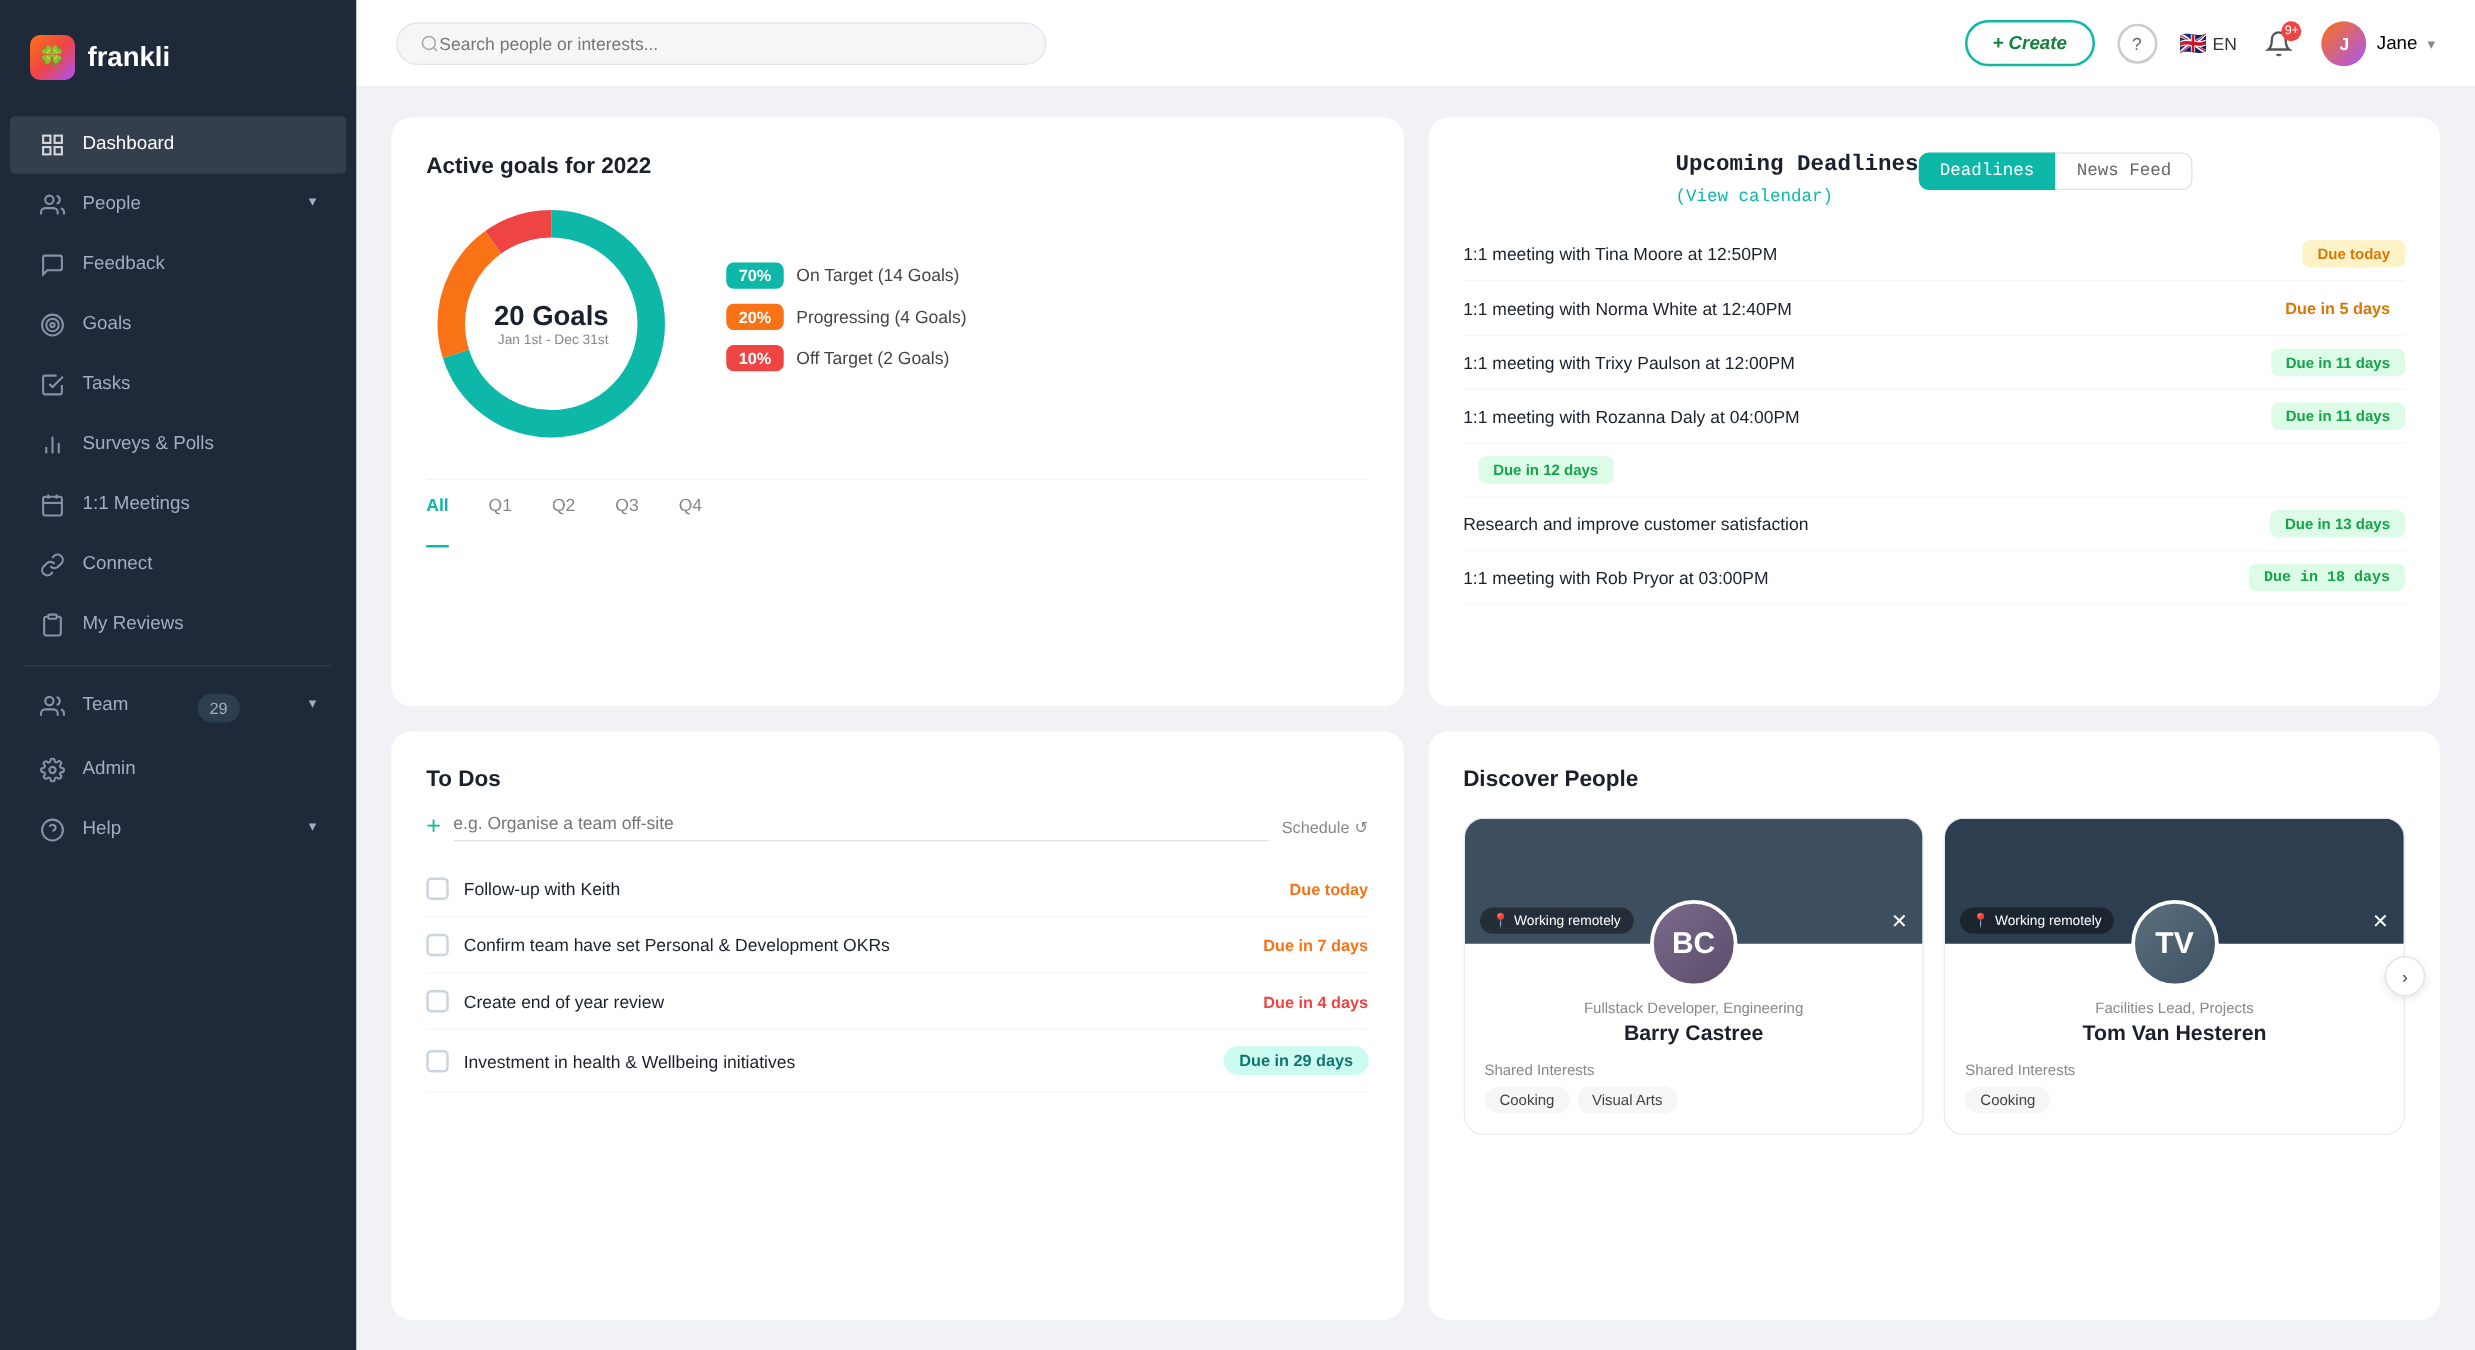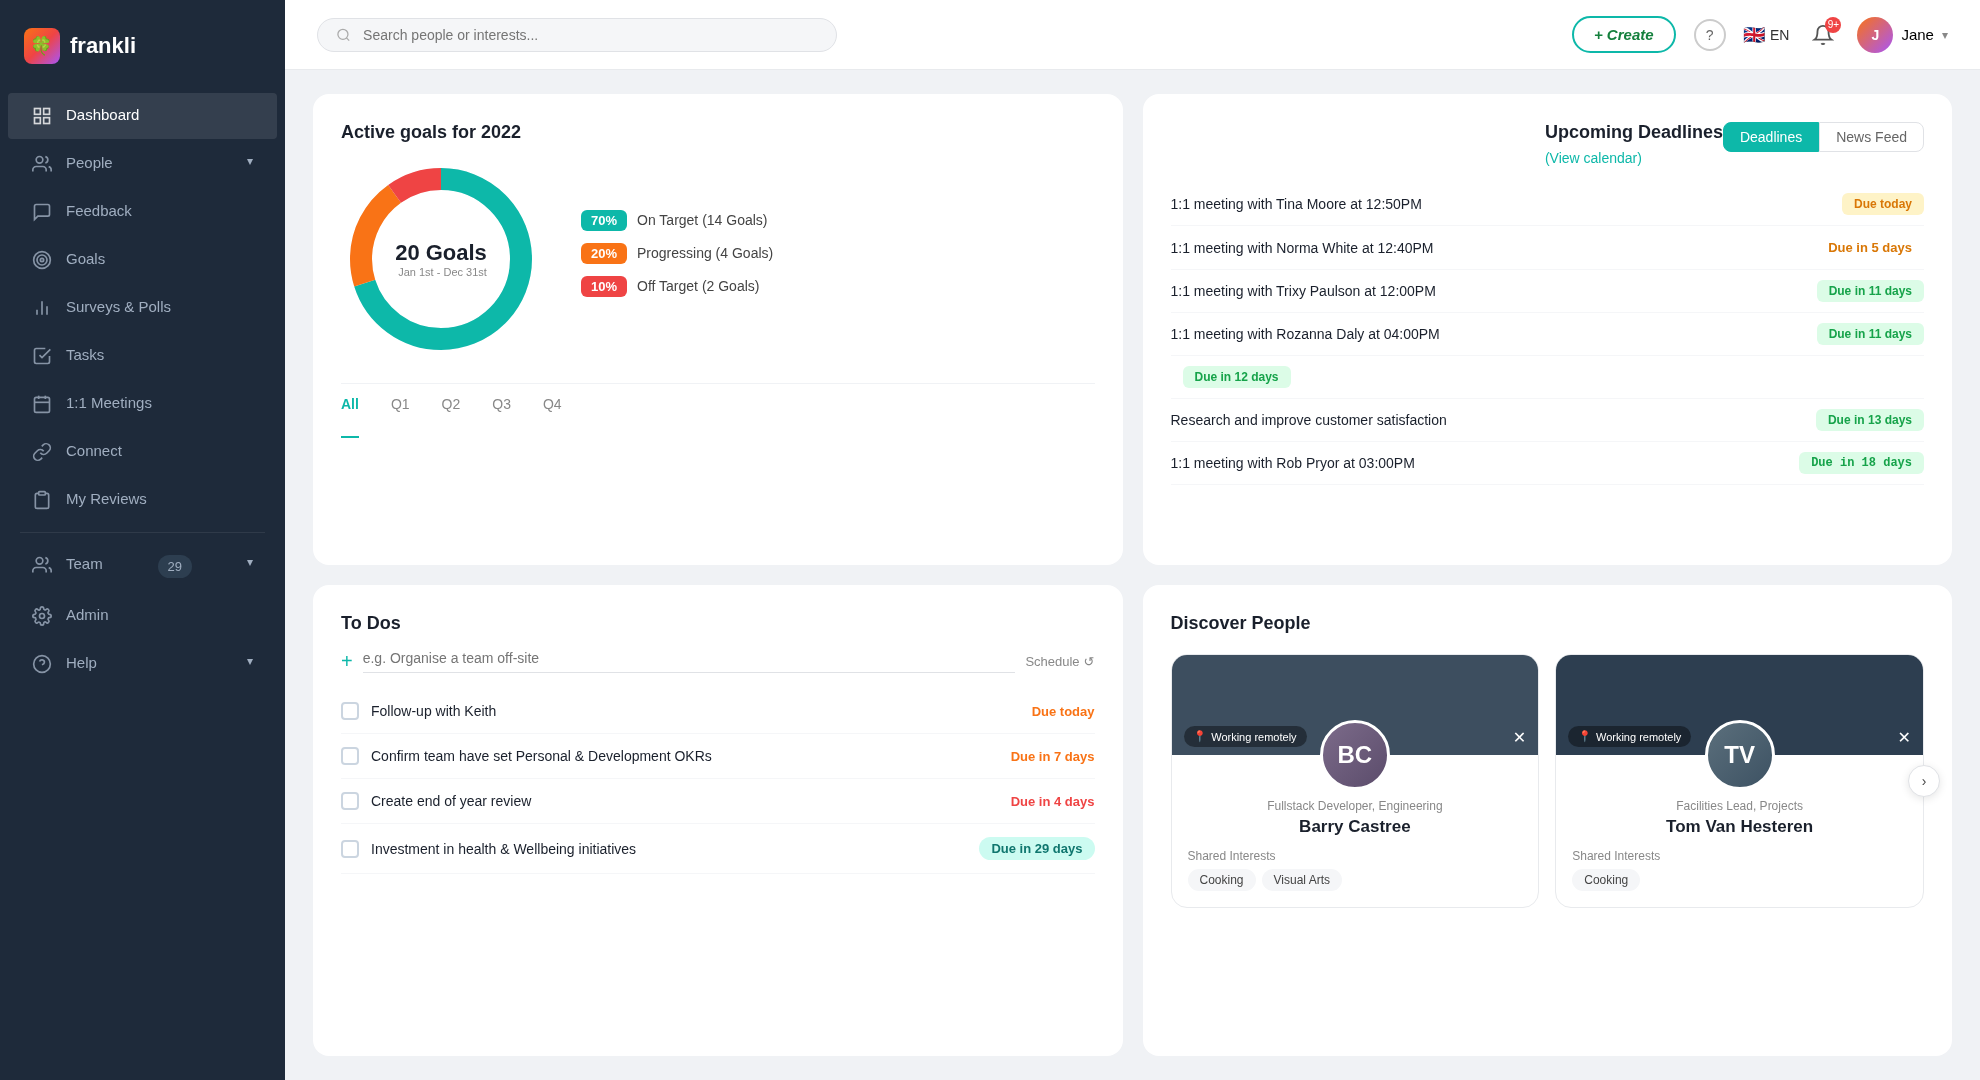--- a/index.html
+++ b/index.html
@@ -75,21 +75,21 @@
     }
     .search-box {
       flex: 1;
       max-width: 520px;
       display: flex;
       align-items: center;
       background: #f5f6f8;
       border: 1px solid #e0e2e6;
       border-radius: 24px;
       padding: 8px 18px;
-      gap: 12px;
+      gap: 0;
     }
     .search-box input {
       border: none; background: transparent; outline: none;
       font-size: 14px; color: #888; width: 100%;
     }
     .topbar-right { margin-left: auto; display: flex; align-items: center; gap: 18px; }
     .create-btn {
       background: white;
       border: 2px solid #0db8a9;
       color: #15803d;
@@ -234,21 +234,22 @@
     .stat-number { font-size: 16px; font-weight: 700; }
 
     
     .deadlines-card {
       grid-column: 2;
       grid-row: 1;
     }
     .deadlines-header {
       display: flex;
       align-items: flex-start;
-      justify-content: flex-end;
+      justify-content: center;
+      font-family: Liberation Mono, monospace;
     }
     .deadlines-tabs {
       display: flex;
       gap: 0;
     }
     .deadlines-tab {
       padding: 6px 16px;
       font-size: 14px;
       cursor: pointer;
       border: 1px solid #e0e2e6;
@@ -492,33 +493,33 @@
     <svg class="nav-icon" viewBox="0 0 24 24" fill="none" stroke="currentColor" stroke-width="2">
         <circle cx="12" cy="12" r="10"></circle>
         <circle cx="12" cy="12" r="6"></circle>
         <circle cx="12" cy="12" r="2"></circle>
       </svg>
     <span>Goals</span>
   </div>
 
   <div class="nav-item">
     <svg class="nav-icon" viewBox="0 0 24 24" fill="none" stroke="currentColor" stroke-width="2">
+        <polyline points="9 11 12 14 22 4"></polyline>
+        <path d="M21 12v7a2 2 0 0 1-2 2H5a2 2 0 0 1-2-2V5a2 2 0 0 1 2-2h11"></path>
+      </svg>
+    <span>Tasks</span>
+  </div>
+
+  <div class="nav-item">
+    <svg class="nav-icon" viewBox="0 0 24 24" fill="none" stroke="currentColor" stroke-width="2">
         <line x1="18" y1="20" x2="18" y2="10"></line>
         <line x1="12" y1="20" x2="12" y2="4"></line>
         <line x1="6" y1="20" x2="6" y2="14"></line>
       </svg>
     <span>Surveys &amp; Polls</span>
-  </div>
-
-  <div class="nav-item">
-    <svg class="nav-icon" viewBox="0 0 24 24" fill="none" stroke="currentColor" stroke-width="2">
-        <polyline points="9 11 12 14 22 4"></polyline>
-        <path d="M21 12v7a2 2 0 0 1-2 2H5a2 2 0 0 1-2-2V5a2 2 0 0 1 2-2h11"></path>
-      </svg>
-    <span>Tasks</span>
   </div>
 
   <div class="nav-item">
     <svg class="nav-icon" viewBox="0 0 24 24" fill="none" stroke="currentColor" stroke-width="2">
         <rect x="3" y="4" width="18" height="18" rx="2"></rect>
         <line x1="16" y1="2" x2="16" y2="6"></line>
         <line x1="8" y1="2" x2="8" y2="6"></line>
         <line x1="3" y1="10" x2="21" y2="10"></line>
       </svg>
     <span>1:1 Meetings</span>

